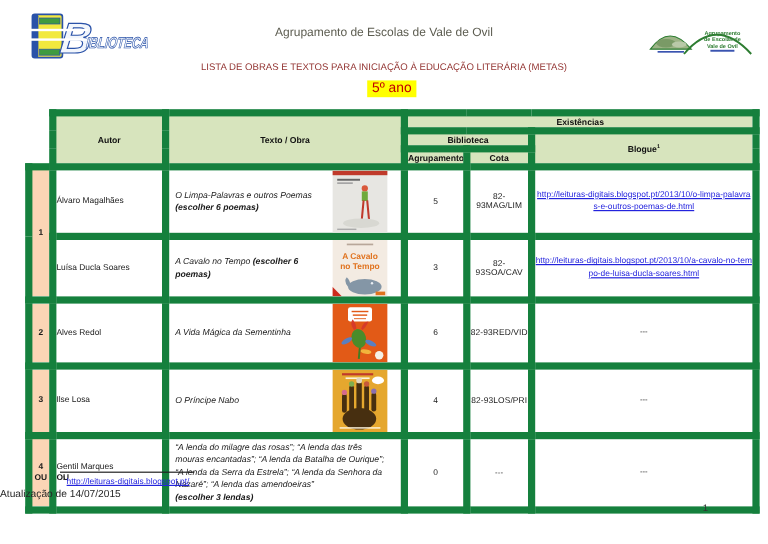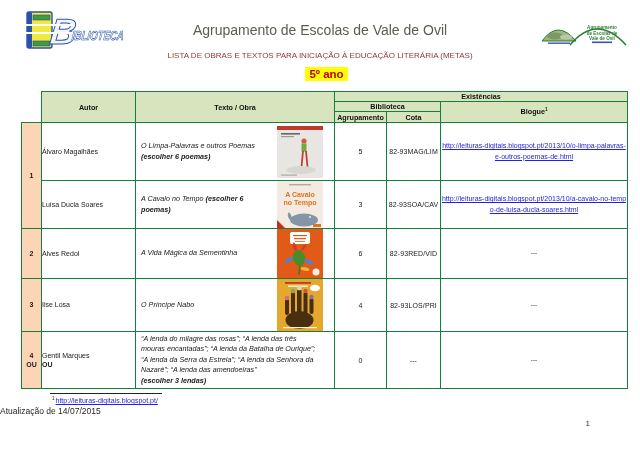--- a/index.html
+++ b/index.html
@@ -3,28 +3,28 @@
 <meta charset="utf-8">
 <style>
   html,body{margin:0;padding:0;}
   body{
     width:640px;height:453px;background:#ffffff;position:relative;
     font-family:"Liberation Sans",sans-serif;color:#1a1a1a;overflow:hidden;
   }
   .abs{position:absolute;}
 
   
-  .school-name{top:22px;left:0;width:640px;text-align:center;font-size:14px;color:#5c5c50;}
+  .school-name{top:22px;left:0;width:640px;text-align:center;font-size:10px;color:#5c5c50;}
   .doc-title{top:51px;left:0;width:640px;text-align:center;font-size:8px;font-weight:normal;color:#943634;}
   .grade-wrap{top:64px;left:0;width:640px;text-align:center;}
-  .grade{display:inline-block;background:#ffff00;color:#c00000;font-weight:bold;font-size:11.5px;padding:1px 4px;margin-left:13px;}
+  .grade{display:inline-block;background:#ffff00;color:#c00000;font-weight:normal;font-size:11.5px;padding:1px 4px;margin-left:13px;}
 
   
   table.obras{position:absolute;left:21px;top:91px;width:606px;border-collapse:collapse;table-layout:fixed;}
-  .obras td,.obras th{border:1px solid #15803d;padding:0;font-size:7px;vertical-align:middle;overflow:hidden;}
+  .obras td,.obras th{border:6px solid #15803d;padding:0;font-size:7px;vertical-align:middle;overflow:hidden;}
   .obras th{background:#d7e4bd;font-weight:bold;text-align:center;font-size:7.2px;color:#111;}
   .corner{border:none !important;background:transparent !important;}
   .numcell{background:#fbd5b5;text-align:center;font-weight:bold;font-size:7.5px;line-height:1.3;}
   .autorcell{text-align:left;padding:2px 2px 2px 5px;font-size:7.2px;line-height:1.35;}
   .qtycell{text-align:center;font-size:7.2px;}
   .cotacell{text-align:center;font-size:5.8px;letter-spacing:0.1px;}
   .blogcell{text-align:center;font-size:5.6px;padding:0 7px;line-height:1.5;}
   .bloglink{color:#2323dd;text-decoration:underline;word-break:break-all;cursor:pointer;}
   .dash{font-size:6.5px;color:#222;}
   sup.hsup{font-size:4.5px;vertical-align:super;}

